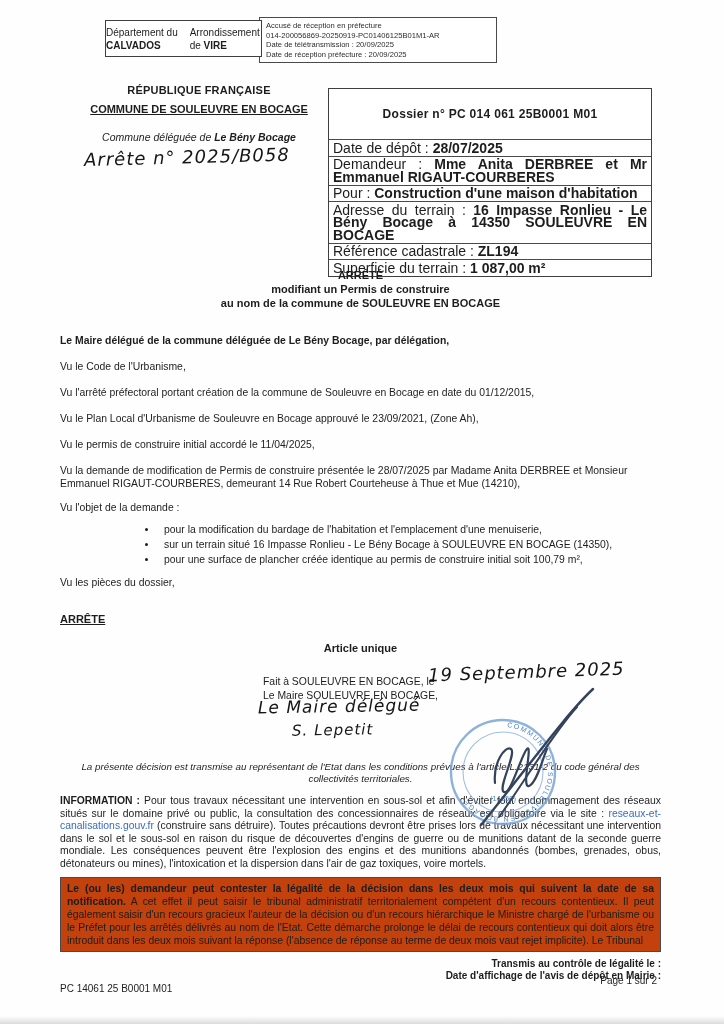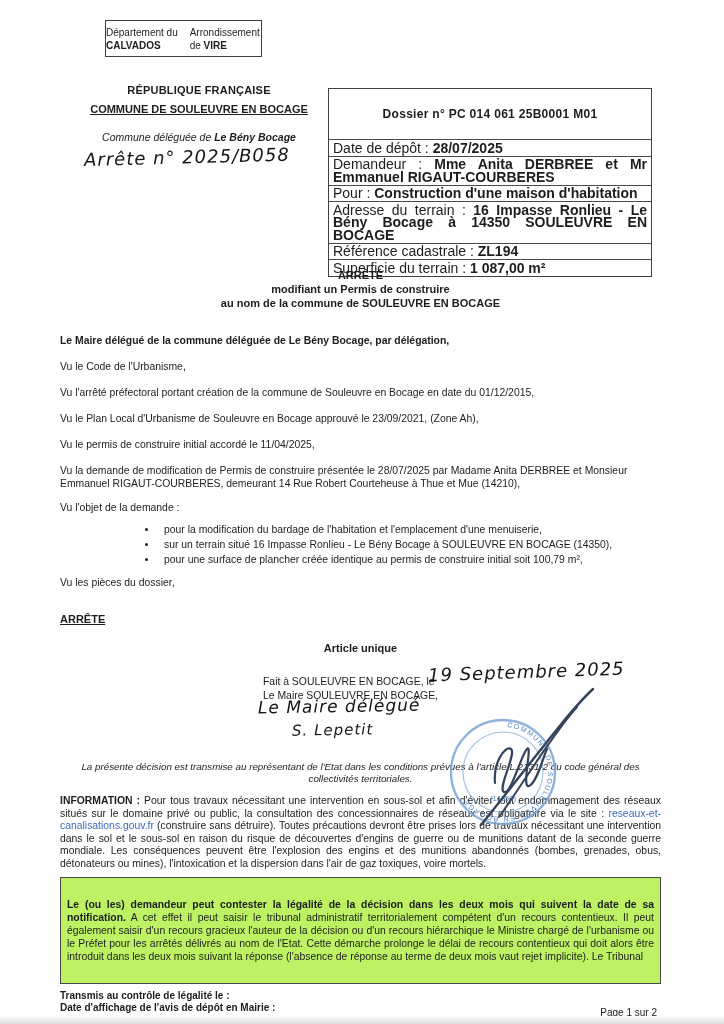--- a/index.html
+++ b/index.html
@@ -62,38 +62,44 @@
   .hand-role { position:absolute; left:198px; top:25px; font-size:17px;
                transform:rotate(-1deg); white-space:nowrap; letter-spacing:1px; }
   .hand-name { position:absolute; left:232px; top:49px; font-size:15px;
                transform:rotate(-1deg); white-space:nowrap; letter-spacing:1px; }
   .stamp { position:absolute; left:381px; top:10px; width:177px; height:145px; z-index:3; }
   
   .note { margin-top:6px; text-align:center; font-style:italic;
           font-size:9.8px; line-height:12px; }
   .info { margin-top:10px; text-align:justify; line-height:12.6px; }
   .info .link { color:#3b6bbf; }
-  .appeal { margin-top:6px; border:1.2px solid #4a4a4a; padding:20px 6px;
-            text-align:justify; line-height:13px; background:#bef264; }
+  .appeal { margin-top:6px; border:1.2px solid #4a4a4a; padding:4px 6px;
+            text-align:justify; line-height:13px; background:#c2410c; }
   .footer { margin-top:6px; font-size:10px; line-height:12.5px; position:relative; }
-  .footer .bold { font-weight:bold; }
+  .footer .bold { font-weight:bold;text-align:right; }
   .page-num { position:absolute; right:4px; bottom:8px; font-weight:normal;text-align:right; }
   .scan-edge { position:absolute; left:0; right:0; bottom:0; height:8px;
                background:linear-gradient(#fefefe,#dcdcdc); }
 </style>
 </head>
 <body>
 
 <div class="page">
 
   <div class="dept-box">
     <div><span>Département du </span><b>CALVADOS</b></div>
     <div><span>Arrondissement de </span><b>VIRE</b></div>
   </div>
 
+  <div class="ack-box">
+    <div>Accusé de réception en préfecture</div>
+    <div>014-200056869-20250919-PC01406125B01M1-AR</div>
+    <div>Date de télétransmission : 20/09/2025</div>
+    <div>Date de réception préfecture : 20/09/2025</div>
+  </div>
 
   <div class="left-block">
     <div class="republic">RÉPUBLIQUE FRANÇAISE</div>
     <div class="commune">COMMUNE DE SOULEUVRE EN BOCAGE</div>
     <div class="delegated"><span>Commune déléguée de </span><b>Le Bény Bocage</b></div>
     <div class="hand hand-number">Arrête n° 2025/B058</div>
   </div>
 
   <div class="dossier-box">
     <div class="dossier-title">Dossier n° PC 014 061 25B0001 M01</div>

